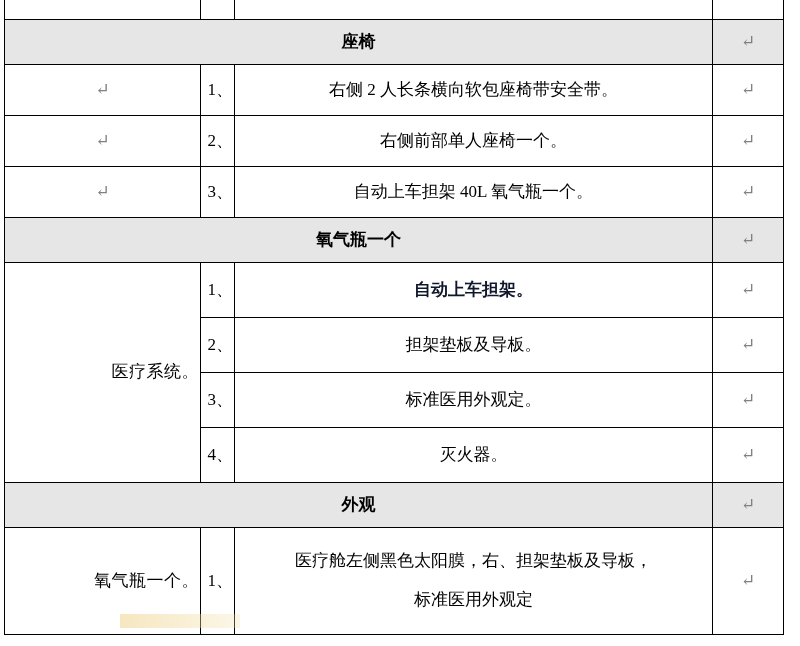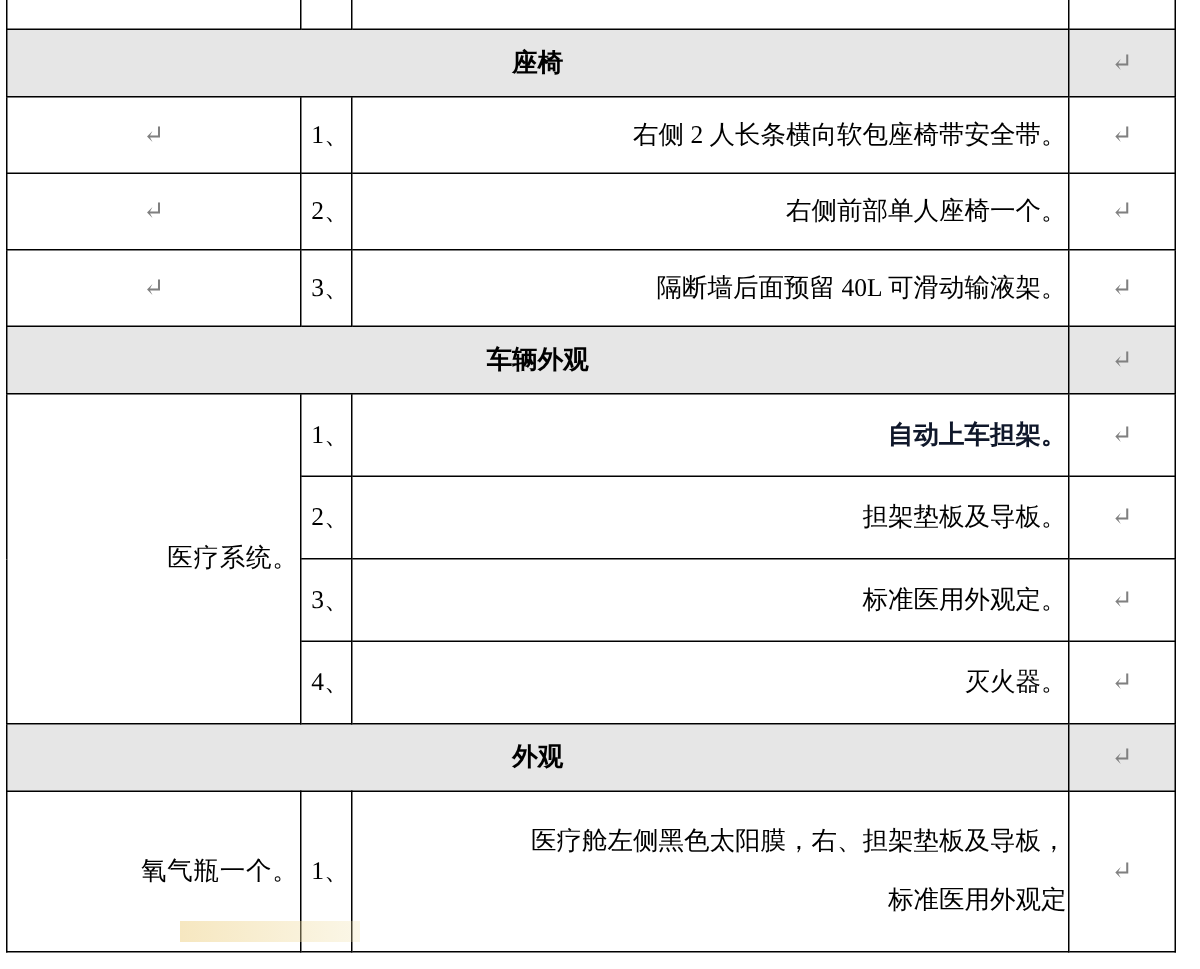--- a/index.html
+++ b/index.html
@@ -43,21 +43,21 @@
     text-align: right;
     font-size: 17px;
     letter-spacing: 0.5px;
   }
   td.num {
     text-align: right;
     padding-right: 4px;
     font-size: 17px;
   }
   td.desc {
-    text-align: right;
+    text-align: center;
     padding-left: 9px;
     font-size: 17px;
   }
   td.note {
     text-align: center;
     font-size: 13px;
     color: #808080;
   }
   td.blank {
     text-align: center;
@@ -135,26 +135,26 @@
       <tr>
         <td class="blank rowh-std">↵</td>
         <td class="num">2、</td>
         <td class="desc">右侧前部单人座椅一个。</td>
         <td class="note">↵</td>
       </tr>
 
       <tr>
         <td class="blank rowh-std">↵</td>
         <td class="num">3、</td>
-        <td class="desc">隔断墙后面预留 40L 可滑动输液架。</td>
+        <td class="desc">自动上车担架 40L 氧气瓶一个。</td>
         <td class="note">↵</td>
       </tr>
 
       <tr class="section">
-        <td colspan="3">车辆外观</td>
+        <td colspan="3">氧气瓶一个</td>
         <td class="note">↵</td>
       </tr>
 
       <tr>
         <td class="cat" rowspan="4">医疗系统。</td>
         <td class="num rowh-med">1、</td>
         <td class="desc highlight">自动上车担架。</td>
         <td class="note">↵</td>
       </tr>
 

